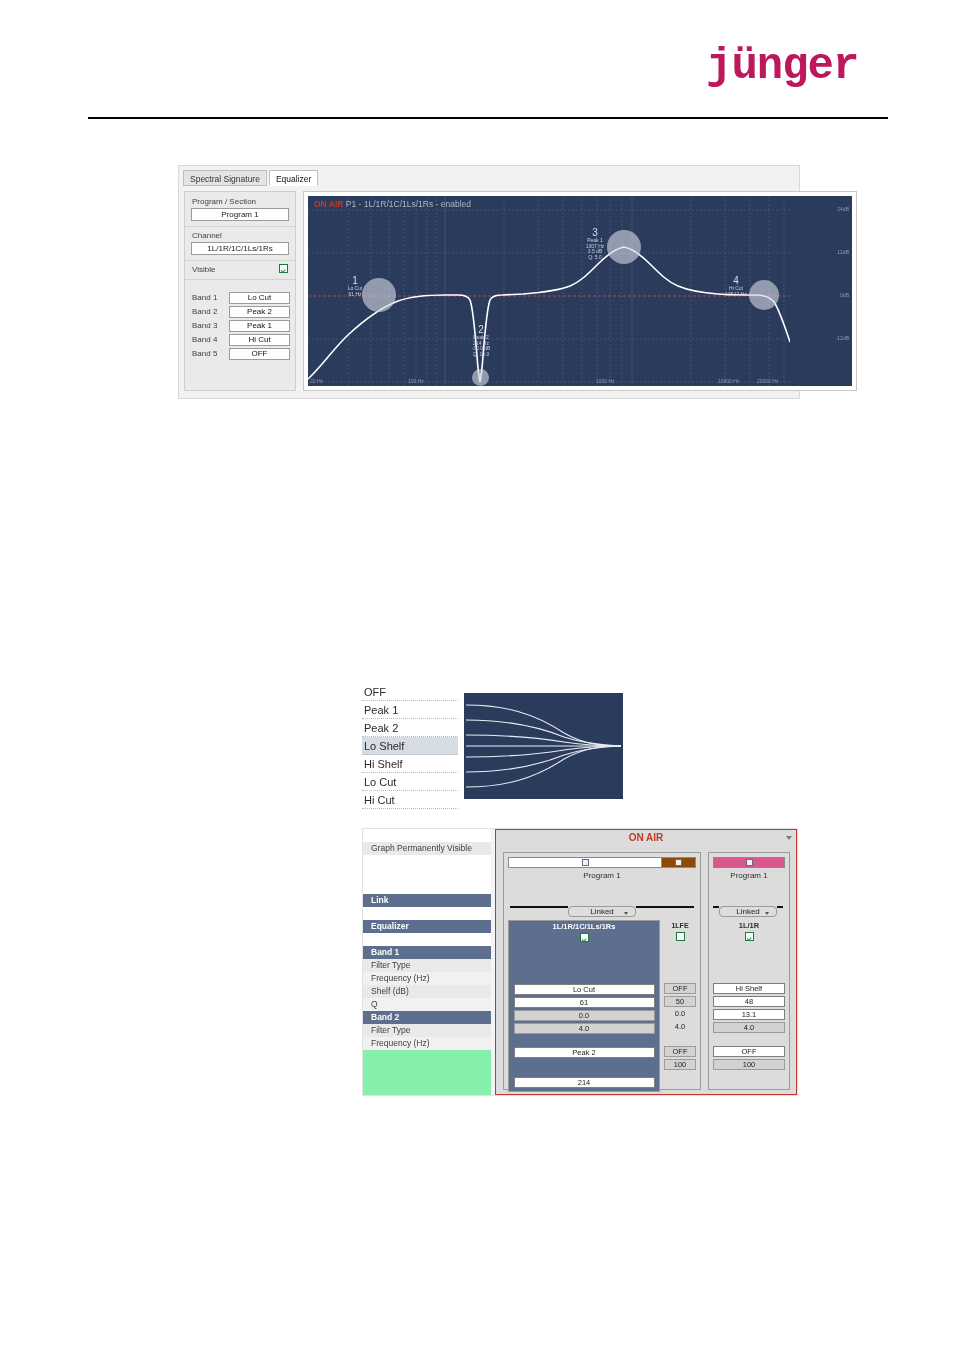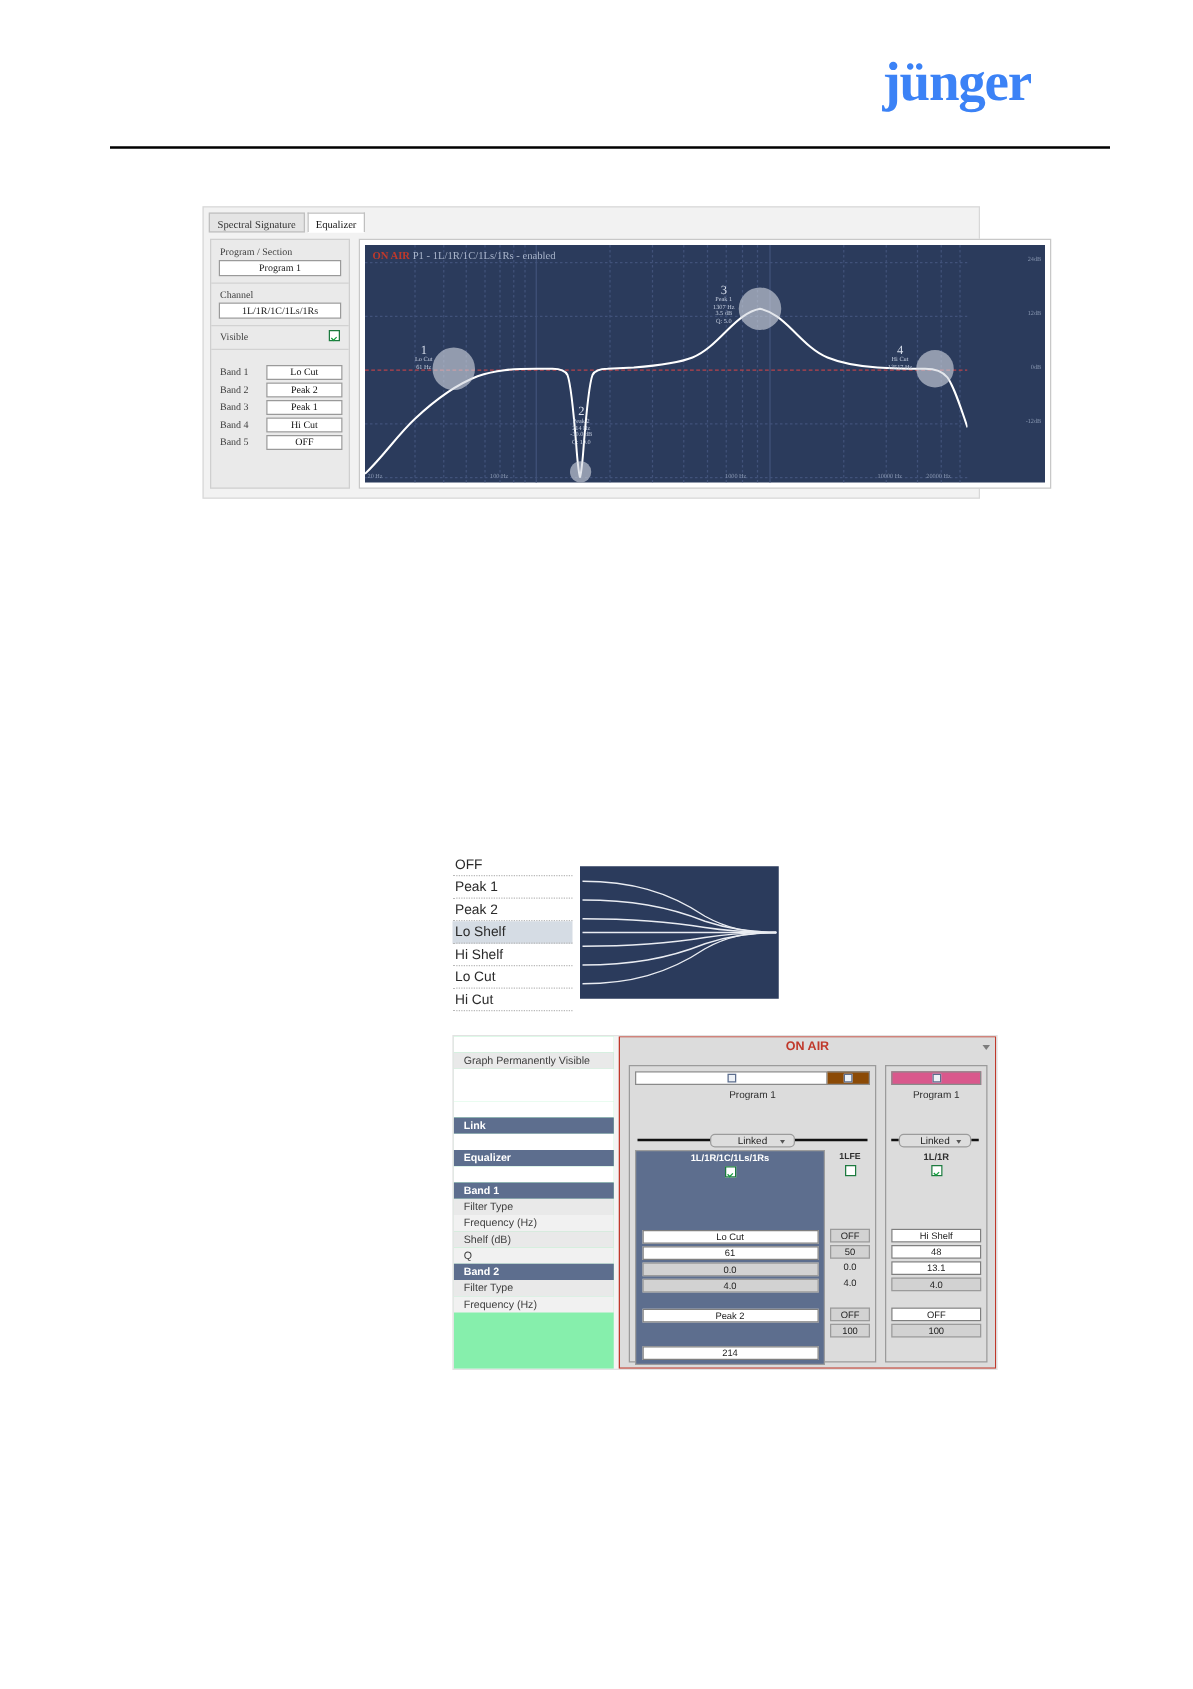--- a/index.html
+++ b/index.html
@@ -4,33 +4,33 @@
 <style>
   html,body{margin:0;padding:0;}
   body{
     width:954px;height:1351px;background:#ffffff;
     font-family:"Liberation Sans",sans-serif;
     color:#1a1a1a;position:relative;overflow:hidden;
   }
   
   .logo{
     position:absolute;left:706px;top:44px;
-    font-family:Liberation Serif, serif;
+    font-family:Liberation Mono, monospace;
     font-size:44px;font-weight:bold;letter-spacing:-1px;
-    color:#3b82f6;line-height:1;
+    color:#be185d;line-height:1;
   }
   .header-rule{
     position:absolute;left:88px;top:117px;width:800px;height:2px;
     background:#000000;
   }
 
   
   .fig1{
-    position:absolute;left:162px;top:165px;width:620px;height:232px;
-    background:#f2f2f2;border:1px solid #d8d8d8;font-family:Liberation Serif, serif;
+    position:absolute;left:178px;top:165px;width:620px;height:232px;
+    background:#f2f2f2;border:1px solid #d8d8d8;
   }
   .tabbar{position:absolute;left:4px;top:4px;height:16px;display:flex;gap:2px;}
   .tab{
     height:16px;line-height:16px;padding:0 6px;font-size:8.5px;
     background:#e4e4e4;border:1px solid #bfbfbf;color:#333;
     box-sizing:border-box;white-space:nowrap;
   }
   .tab.active{background:#ffffff;border-bottom-color:#ffffff;color:#111;}
 
   .leftpanel{
@@ -137,21 +137,21 @@
     height:11px;display:flex;align-items:center;justify-content:center;
     box-sizing:border-box;
   }
   .sqchk{
     width:7px;height:7px;background:#eef2f7;border:1px solid #5d6e8e;
     box-sizing:border-box;
   }
   .progname{
     text-align:center;font-size:8px;color:#2e2e2e;margin-top:3px;
   }
-  .linkwrap{position:relative;height:12px;display:flex;align-items:center;}
+  .linkwrap{position:relative;height:12px;display:flex;align-items:flex-start;}
   .linkline{flex:1;height:2px;background:#111;}
   .linkbtn{
     width:68px;height:11px;line-height:10px;text-align:center;font-size:8px;
     background:#dddddd;border:1px solid #9b9b9b;border-radius:4px;
     box-sizing:border-box;color:#232323;position:relative;
   }
   .linkbtn:after{
     content:"";position:absolute;right:7px;top:4.5px;width:0;height:0;
     border-left:2.5px solid transparent;border-right:2.5px solid transparent;
     border-top:3px solid #555;

